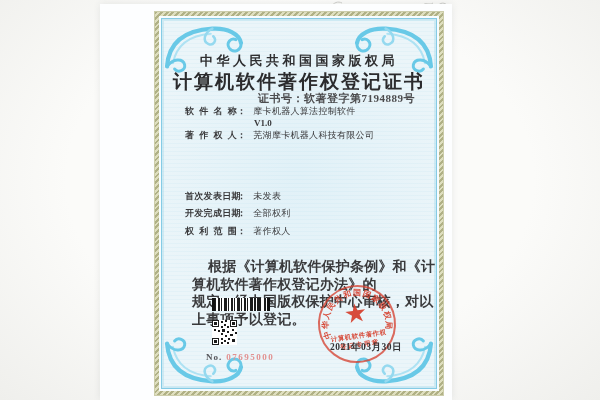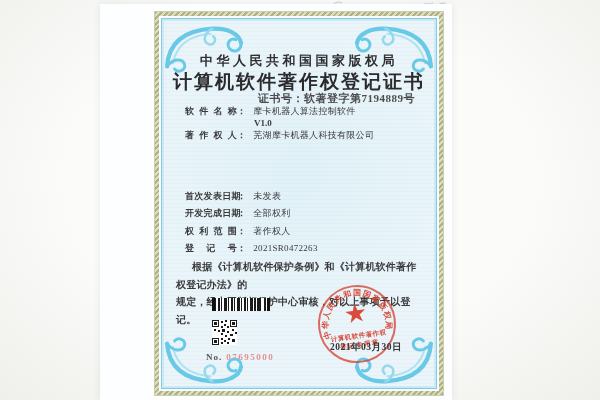--- a/index.html
+++ b/index.html
@@ -43,22 +43,22 @@
   .certno{
     position:absolute;right:37px;top:87px;
     font-size:11px;color:#4c4c4e;letter-spacing:.5px;font-weight:600;
   }
   .frow{position:absolute;left:85px;font-size:9px;color:#3a3a3c;font-weight:700;letter-spacing:.3px;white-space:nowrap;}
   .flabel{display:inline-block;width:52px;text-align:justify;text-align-last:justify;}
   .fcolon{display:inline-block;}
   .fvalue{margin-left:7px;font-weight:400;}
   .fver{position:absolute;left:154px;font-size:9px;color:#3a3a3c;font-weight:700;}
   .statement{
-    position:absolute;left:76px;top:254px;width:248px;
-    font-size:10px;line-height:17.5px;color:#3a3a3c;font-weight:700;letter-spacing:.2px;
+    position:absolute;left:92px;top:254px;width:248px;
+    font-size:14px;line-height:17.5px;color:#3a3a3c;font-weight:700;letter-spacing:.2px;
   }
   .statement .s1{text-indent:16px;}
   .barcode{
     position:absolute;left:112px;top:294px;width:52px;height:13px;
     background:repeating-linear-gradient(90deg,
       #1b1b1b 0 1.5px,#fff 1.5px 3px,#1b1b1b 3px 5.5px,#fff 5.5px 6.5px,
       #1b1b1b 6.5px 7px,#fff 7px 9.5px,#1b1b1b 9.5px 12px,#fff 12px 13px);
     border-left:3px solid #111;border-right:3px solid #111;
   }
   .qr{position:absolute;left:112px;top:316px;width:25px;height:25px;}
@@ -149,23 +149,20 @@
   </div>
 
   <div class="frow" style="top:203px">
     <span class="flabel">开发完成日期</span><span class="fcolon">：</span><span class="fvalue">全部权利</span>
   </div>
 
   <div class="frow" style="top:221px">
     <span class="flabel">权利范围</span><span class="fcolon">：</span><span class="fvalue">著作权人</span>
   </div>
 
-  <div class="frow" style="top:238px">
-    <span class="flabel">登记号</span><span class="fcolon">：</span><span class="fvalue">2021SR0472263</span>
-  </div>
 
   <div class="statement">
     <div class="s1">根据《计算机软件保护条例》和《计算机软件著作权登记办法》的</div>
     <div class="s2">规定，经中国版权保护中心审核，对以上事项予以登记。</div>
   </div>
 
   <div class="barcode"></div>
 
   <svg class="qr" viewBox="0 0 25 25" shape-rendering="crispEdges">
     <rect x="0" y="0" width="25" height="25" fill="#ffffff"></rect>

